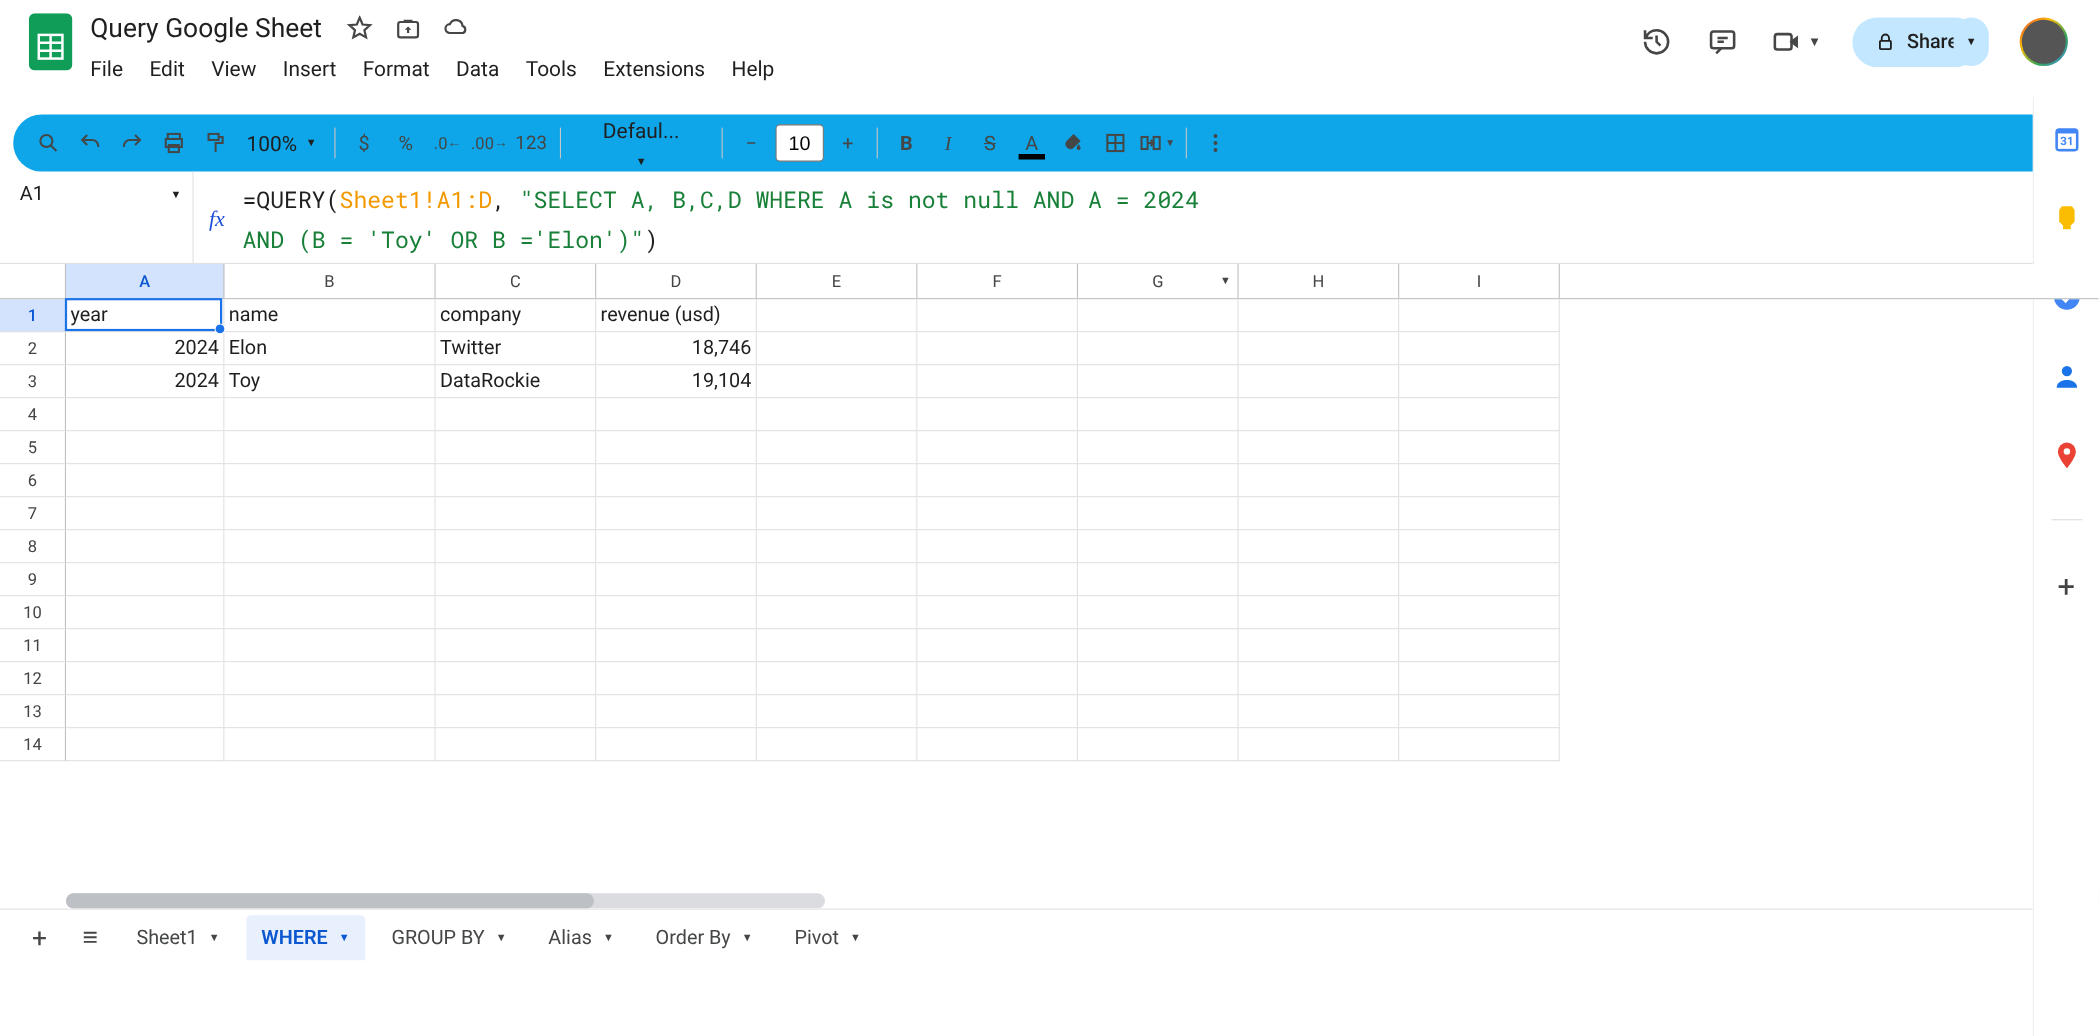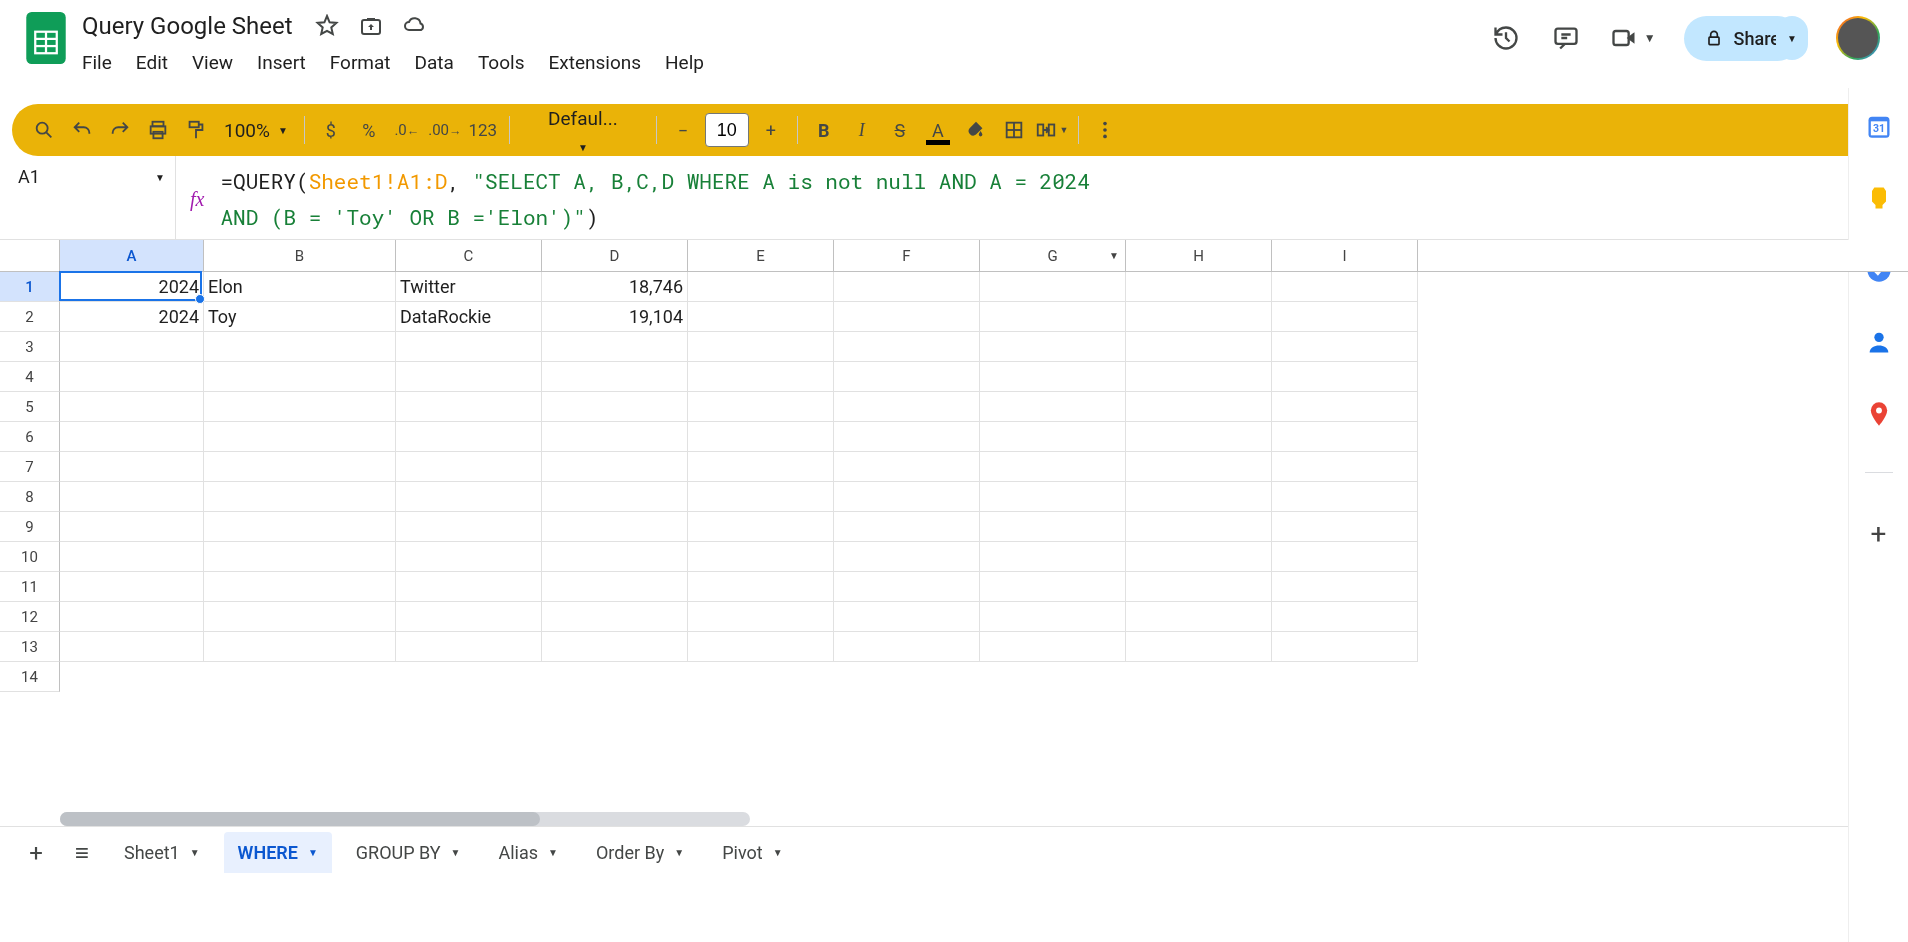--- a/index.html
+++ b/index.html
@@ -18,38 +18,38 @@
 .header-right { display: flex; align-items: center; gap: 28px; padding-right: 16px; height: 60px; }
 .header-right .icon-btn svg { width: 28px; height: 28px; }
 .meet-btn { display: flex; align-items: center; gap: 6px; }
 .share-btn { display: flex; align-items: center; gap: 10px; background: #c2e7ff; border-radius: 40px; padding: 12px 20px; font-size: 18px; font-weight: 500; cursor: pointer; }
 .share-dd { width: 32px; height: 44px; background: #c2e7ff; border-radius: 40px; display: flex; align-items: center; justify-content: center; margin-left: -24px; cursor: pointer; }
 .avatar { width: 44px; height: 44px; border-radius: 50%; background: linear-gradient(135deg,#ea4335,#fbbc04,#34a853,#4285f4); padding: 2px; }
 .avatar-inner { width: 100%; height: 100%; border-radius: 50%; background: #555; }
 
 
 .toolbar-wrap { padding: 0 12px; }
-.toolbar { background: #eab308; border-radius: 40px; height: 52px; display: flex; align-items: center; padding: 0 14px; gap: 2px; }
+.toolbar { background: #0ea5e9; border-radius: 40px; height: 52px; display: flex; align-items: center; padding: 0 14px; gap: 2px; }
 .tb-btn { width: 36px; height: 36px; display: flex; align-items: center; justify-content: center; border-radius: 4px; cursor: pointer; color: #444746; font-size: 18px; }
 .tb-btn svg { width: 22px; height: 22px; }
 .tb-sep { width: 1px; height: 28px; background: #c7c7c7; margin: 0 6px; }
 .zoom { display: flex; align-items: center; gap: 8px; padding: 0 8px; font-size: 19px; cursor: pointer; }
 .font-sel { display: flex; align-items: center; gap: 12px; padding: 0 10px; font-size: 19px; cursor: pointer; width: 130px; flex-direction: column; }
 .font-sel span:first-child { white-space: nowrap; overflow: hidden; text-overflow: ellipsis; flex: 1; }
 .size-box { display: flex; align-items: center; gap: 4px; }
 .size-input { width: 44px; height: 34px; border: 1px solid #747775; border-radius: 4px; text-align: center; font-size: 18px; background: #fff; }
 .text-color-btn { position: relative; }
 .text-color-bar { position: absolute; bottom: 3px; left: 6px; right: 6px; height: 5px; background: #000; }
 .tb-right { margin-left: auto; }
 
 
 .fbar-row { display: flex; height: 84px; border-bottom: 1px solid #e1e1e1; }
 .name-box { width: 176px; display: flex; align-items: flex-start; padding: 10px 10px 0 18px; justify-content: space-between; font-size: 18px; border-right: 1px solid #e1e1e1; }
 .fx-area { flex: 1; display: flex; align-items: flex-start; padding: 8px 14px 0 14px; gap: 16px; position: relative; }
-.fx-icon { font-style: italic; color: #a21caf; font-size: 20px; margin-top: 24px; font-family: serif; }
+.fx-icon { font-style: italic; color: #1d4ed8; font-size: 20px; margin-top: 24px; font-family: serif; }
 .formula { font-family: "Consolas","Roboto Mono", monospace; font-size: 21px; line-height: 1.7; white-space: pre-wrap; }
 .f-func { color: #1f1f1f; }
 .f-range { color: #f29900; }
 .f-str { color: #188038; }
 
 
 .grid-area { display: flex; position: relative; height: 586px; overflow: hidden; }
 .corner { width: 60px; height: 32px; border-right: 1px solid #c0c0c0; border-bottom: 1px solid #c0c0c0; background: #fff; position: absolute; top: 0; left: 0; z-index: 3; }
 .col-headers { position: absolute; top: 0; left: 60px; right: 0; height: 32px; display: flex; border-bottom: 1px solid #c0c0c0; z-index: 2; background: #fff; }
 .ch { border-right: 1px solid #c0c0c0; display: flex; align-items: center; justify-content: center; font-size: 15px; color: #444; position: relative; }
@@ -301,20 +301,31 @@
     <div class="rh">9</div>
     <div class="rh">10</div>
     <div class="rh">11</div>
     <div class="rh">12</div>
     <div class="rh">13</div>
     <div class="rh">14</div>
   </div>
   <div class="cells">
     <div class="active-cell" style="top:-1px;left:-1px;width:143px;height:30px"></div>
     <div class="row">
+      <div class="cell cA">year</div>
+      <div class="cell cB">name</div>
+      <div class="cell cC">company</div>
+      <div class="cell cD">revenue (usd)</div>
+      <div class="cell cE"></div>
+        <div class="cell cF"></div>
+        <div class="cell cG"></div>
+        <div class="cell cH"></div>
+        <div class="cell cI"></div>
+    </div>
+    <div class="row">
       <div class="cell cA num">2024</div>
       <div class="cell cB">Elon</div>
       <div class="cell cC">Twitter</div>
       <div class="cell cD num">18,746</div>
       <div class="cell cE"></div>
         <div class="cell cF"></div>
         <div class="cell cG"></div>
         <div class="cell cH"></div>
         <div class="cell cI"></div>
     </div>

